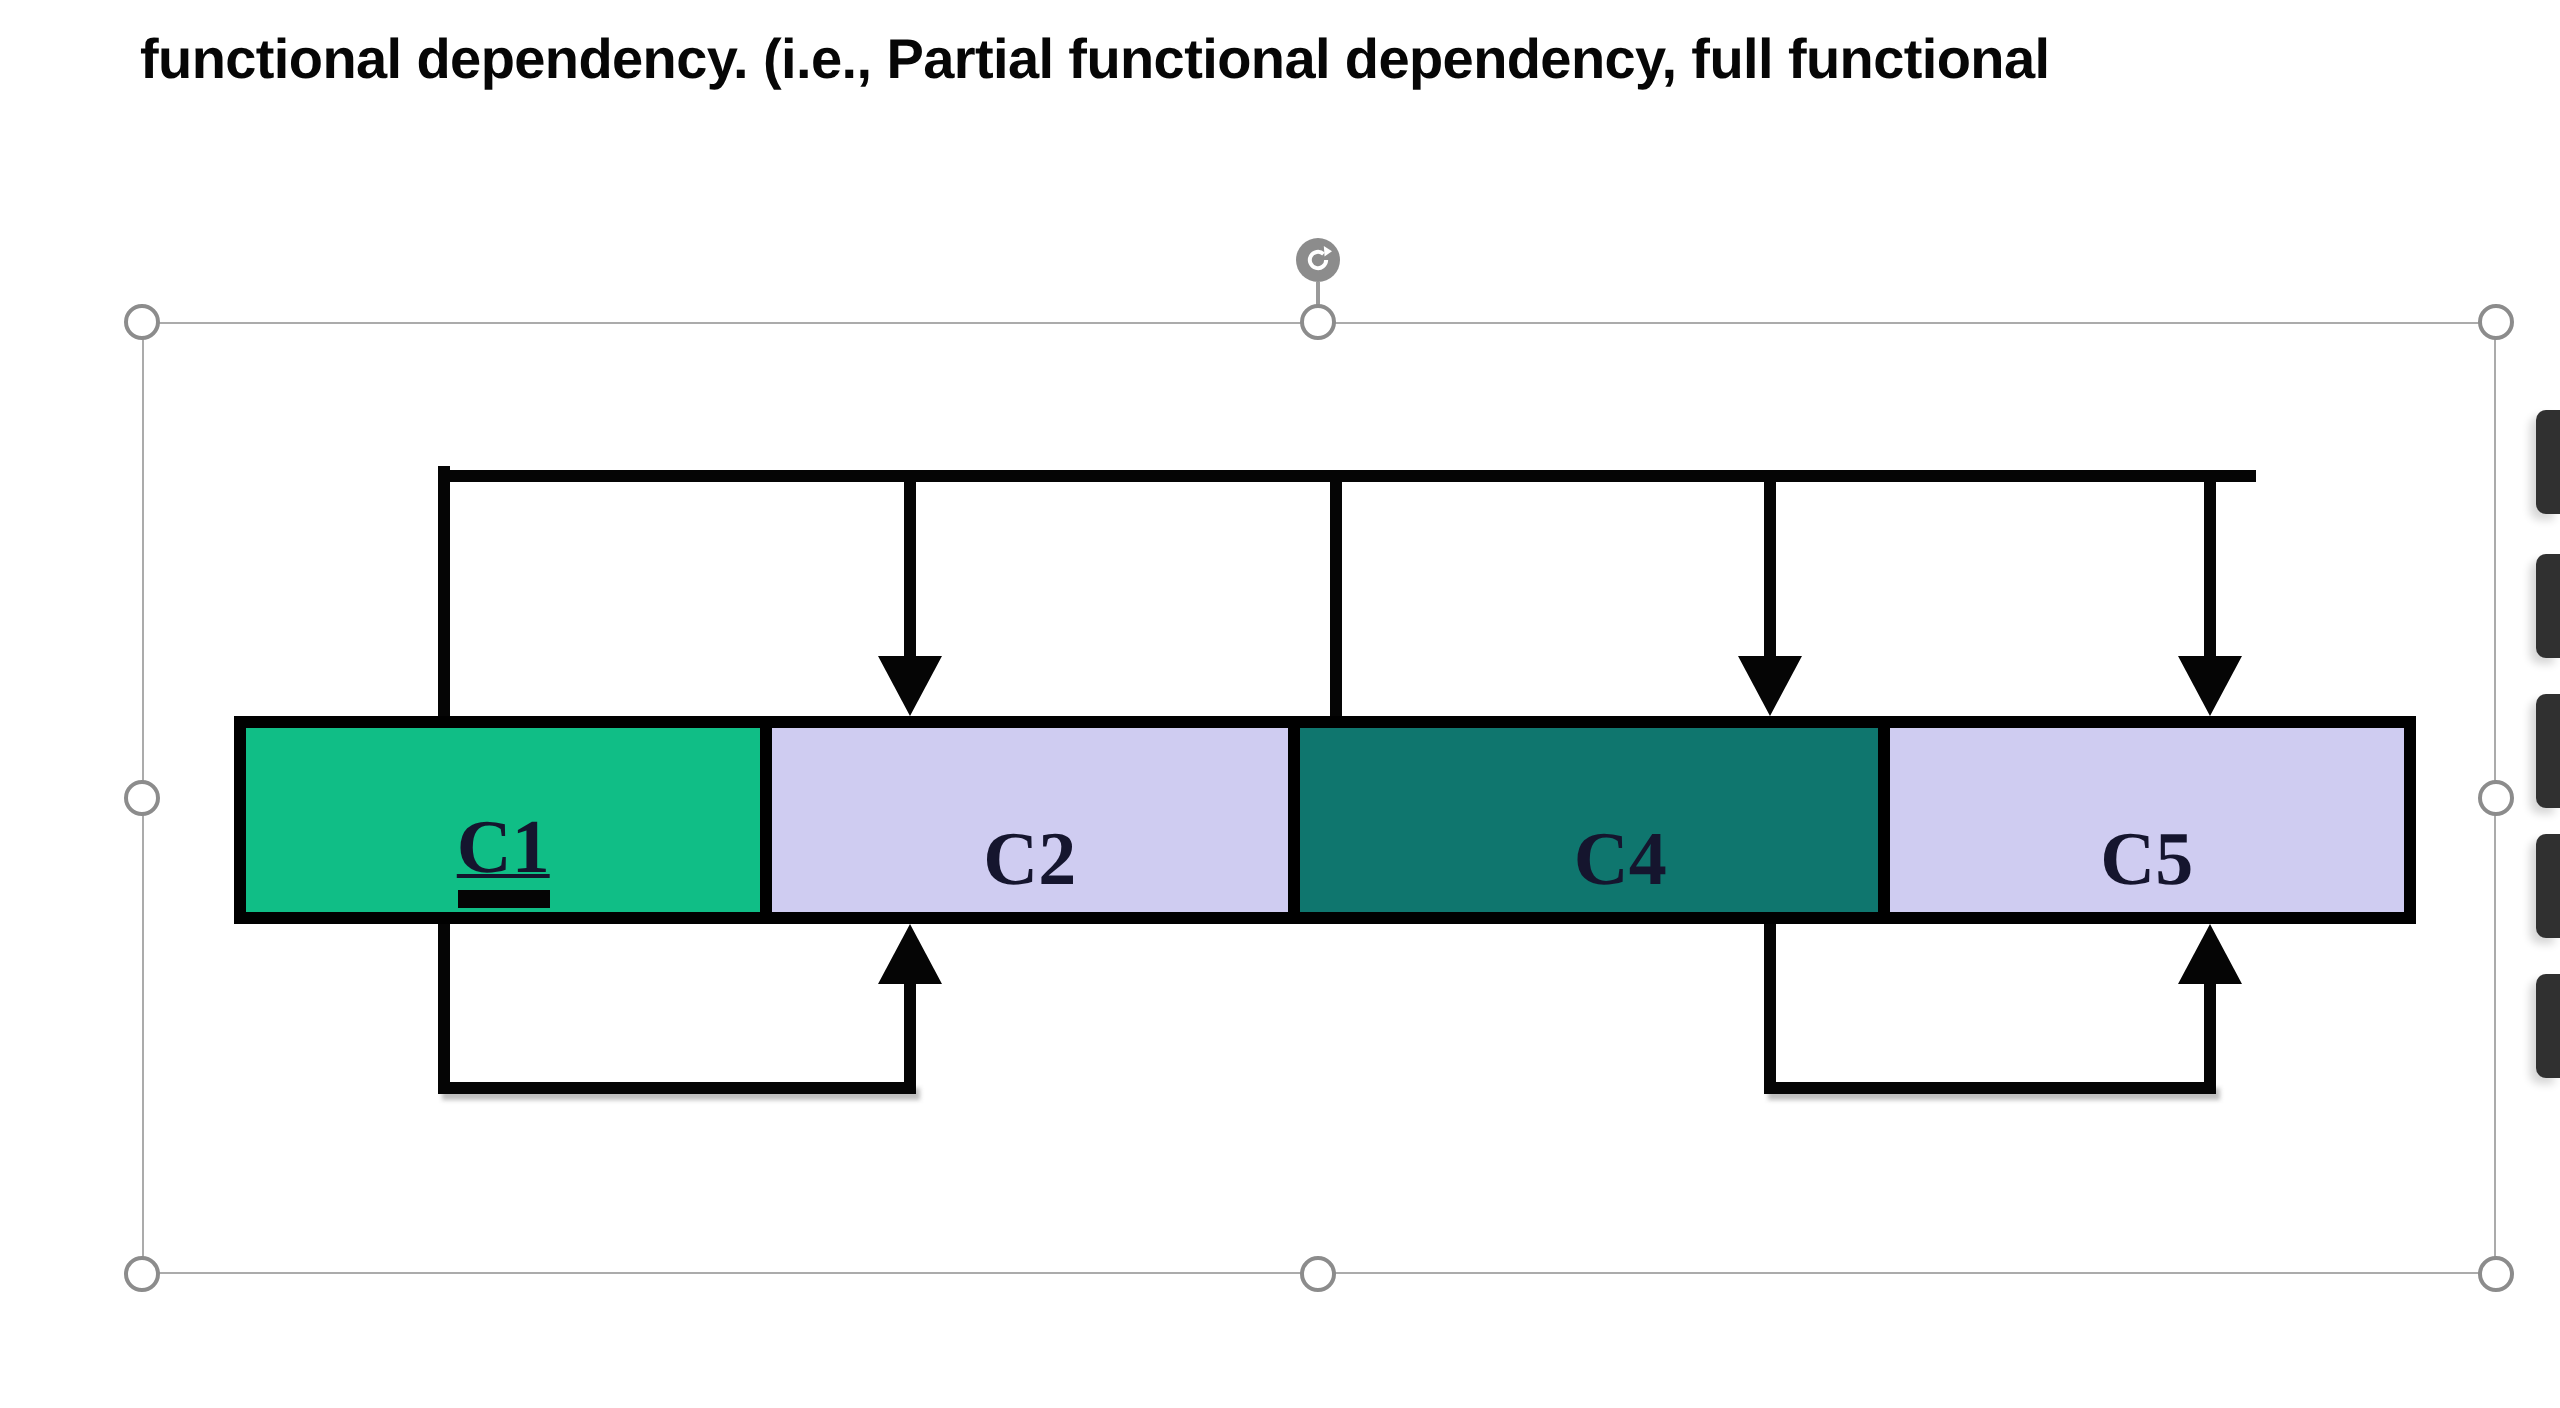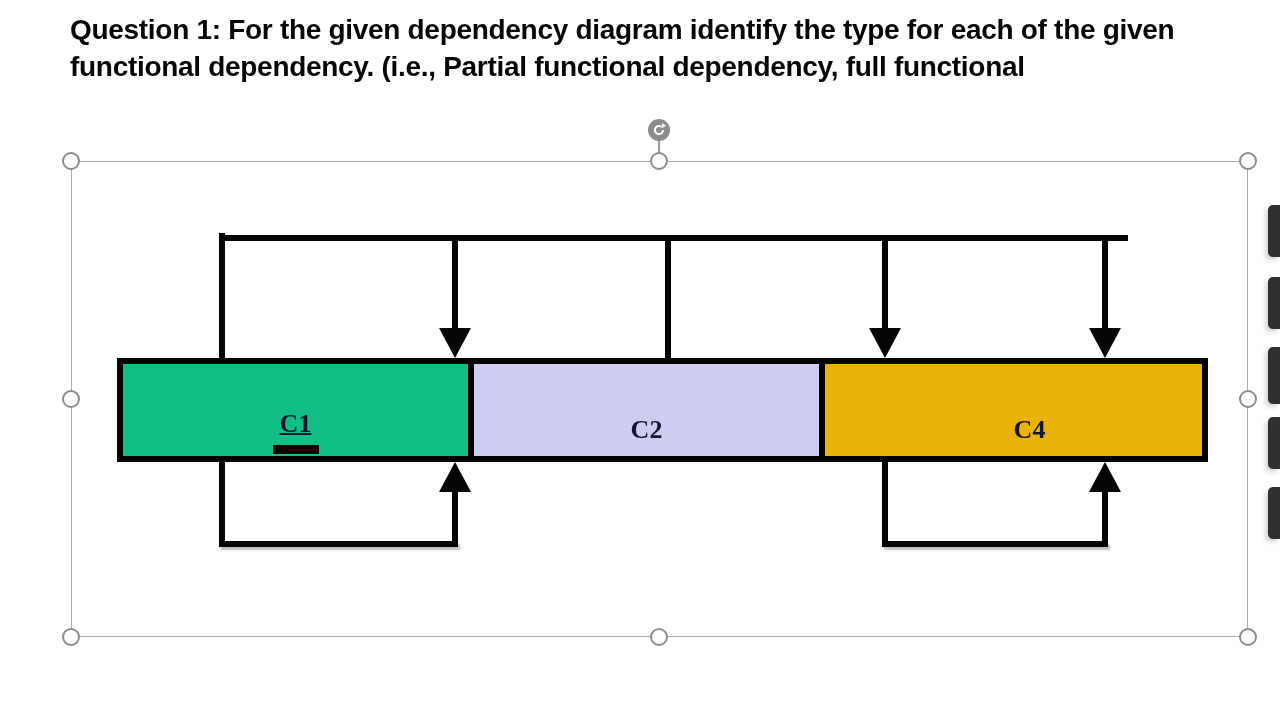--- a/index.html
+++ b/index.html
@@ -45,39 +45,38 @@
   }
 
   
   .boxrow { position: absolute; left: 117px; top: 358px; width: 1091px; height: 104px; display: flex; }
   .abox {
     flex: 1; border: 6px solid #000000; margin-left: -6px;
     display: flex; flex-direction: column; align-items: center; justify-content: center;
   }
   .abox:first-child { margin-left: 0; }
   .boxlabel {
-    font-family: "Liberation Serif", serif; font-weight: 700; font-size: 26px;
+    font-family: "Liberation Serif", serif; font-weight: 700; font-size: 38px;
     color: #15152e; line-height: 34px; margin-top: 40px;
   }
   .thin-underline { text-decoration: underline; text-decoration-thickness: 2px; }
   .keybar { width: 46px; height: 9px; background: #050505; margin-top: 4px; }
 
   
   .chip {
     position: absolute; left: 1268px; width: 12px; background: #303030;
     border-radius: 5px 0 0 5px; box-shadow: -3px 3px 4px rgba(0,0,0,0.16);
   }
 </style>
 </head>
 <body>
 
 <div class="canvas">
 
   <div class="question">
-    <div class="qline">Question 1: For the given dependency diagram identify the type for each of the given</div>
     <div class="qline">functional dependency. (i.e., Partial functional dependency, full functional</div>
   </div>
 
   <div class="sel-rect"></div>
 
   <div class="rot-stem"></div>
   <div class="rot-handle">
     <span style="display:flex;">
       <svg width="14" height="14" viewBox="0 0 24 24">
         <path d="M19 12a7 7 0 1 1-2.3-5.2" fill="none" stroke="#ffffff" stroke-width="3.4"></path>
@@ -121,22 +120,25 @@
     <div class="arrow-up" style="left:1089px; top:462px;"></div>
 
     <div class="boxrow">
       <div class="abox" style="background-color: rgb(16, 190, 134);">
         <span class="boxlabel thin-underline">C1</span>
         <span class="keybar"></span>
       </div>
       <div class="abox" style="background-color: rgb(207, 204, 241);">
         <span class="boxlabel">C2</span>
       </div>
-      <div class="abox" style="background-color: #eab308; padding-left: 32px;">
+      <div class="abox" style="background-color: #0f766e; padding-left: 32px;">
         <span class="boxlabel">C4</span>
+      </div>
+      <div class="abox" style="background-color: rgb(207, 204, 241);">
+        <span class="boxlabel">C5</span>
       </div>
     </div>
   </div>
 
   <div class="chip" style="top:205px; height:52px;"></div>
   <div class="chip" style="top:277px; height:52px;"></div>
   <div class="chip" style="top:347px; height:57px;"></div>
   <div class="chip" style="top:417px; height:52px;"></div>
   <div class="chip" style="top:487px; height:52px;"></div>
 

